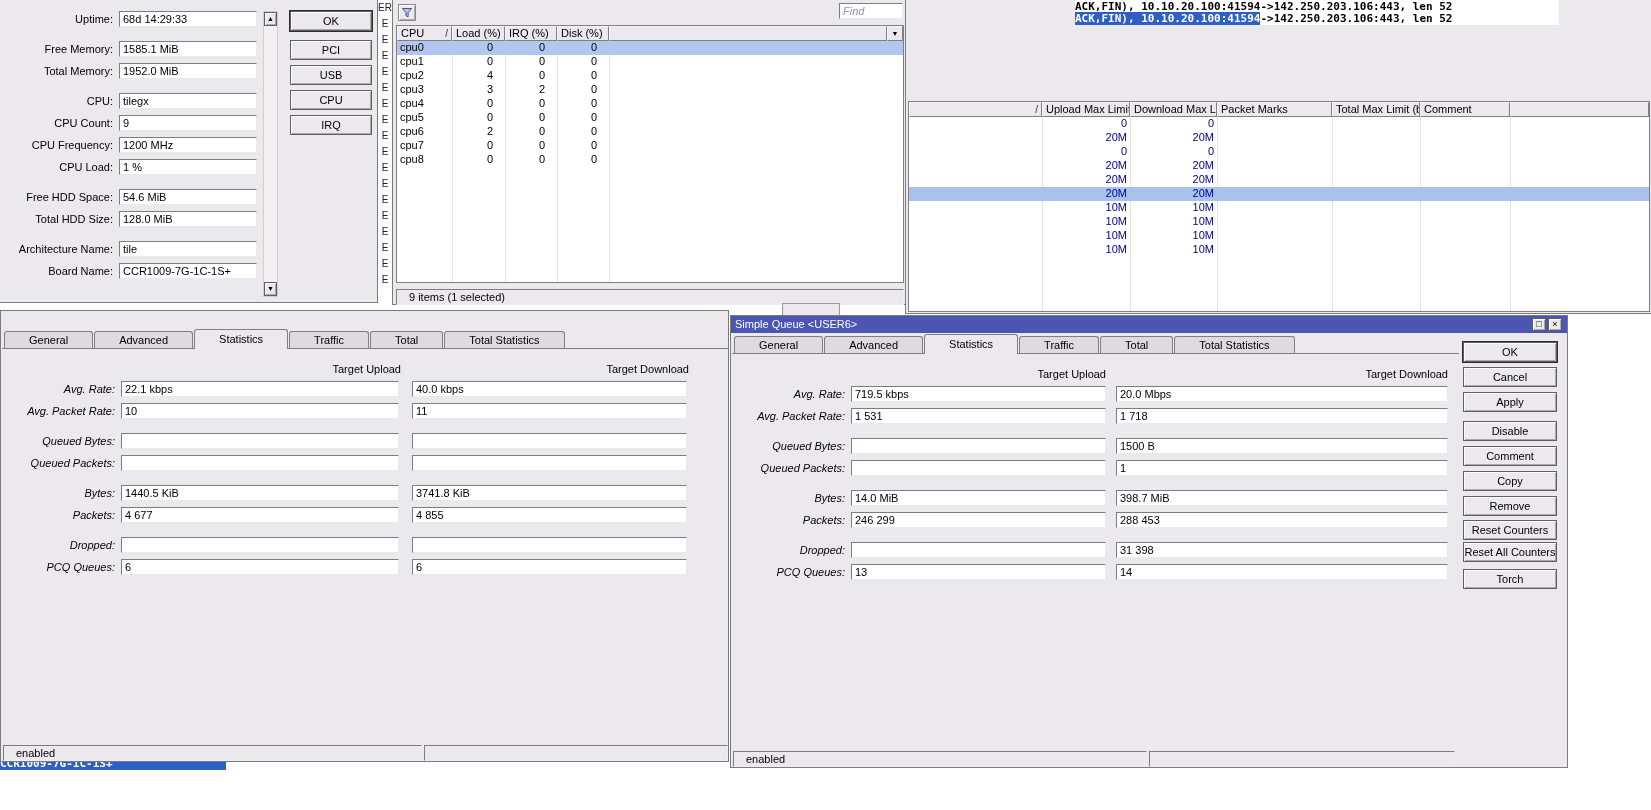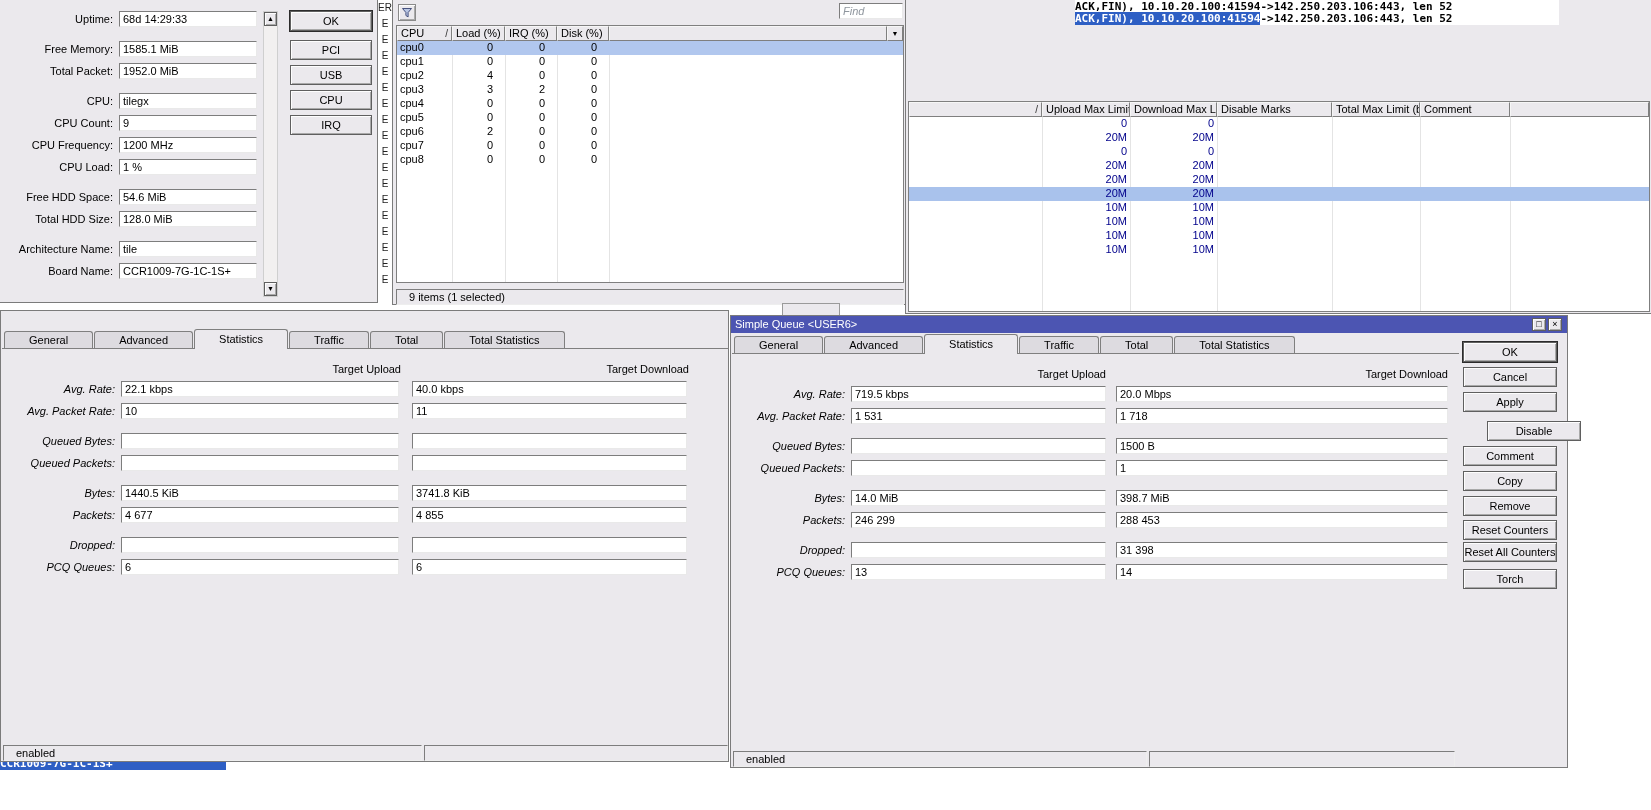--- a/index.html
+++ b/index.html
@@ -39,21 +39,21 @@
   }
   .rbtns .btn:nth-of-type(1),
   .qbtns .btn:nth-of-type(1) {
     box-shadow: 0 0 0 1px #2c2c2c, inset 1px 1px 0 #fdfdfd, inset -1px -1px 0 #a9a9a9;
   }
   .rbtns .btn { margin-top:5px; }
   .rbtns .btn:nth-of-type(1){ margin-top:0; }
   .rbtns .btn:nth-of-type(2){ margin-top:9px; }
   .qbtns .btn { width:94px; margin-top:5px; }
   .qbtns .btn:nth-of-type(1){ margin-top:0; }
-  .qbtns .btn:nth-of-type(4){ margin-top:9px;margin-left:24px; }
+  .qbtns .btn:nth-of-type(4){ margin-top:9px; }
   .qbtns .btn:nth-of-type(8){ margin-top:4px; }
   .qbtns .btn:nth-of-type(9){ margin-top:2px; }
   .qbtns .btn:nth-of-type(10){ margin-top:7px; }
 
   
   .titlebar {
     position:absolute; left:0; top:0; right:0; height:17px;
     color:#fff; padding:2px 4px; white-space:nowrap; overflow:hidden;
   }
   .titlebar.active   { background:#4c55b2; }
@@ -185,21 +185,21 @@
 </style>
 </head>
 <body>
 
 <div class="win" id="win-queue" style="left:905px; top:-2px; width:746px; height:316px; border-right:none;">
   <div class="tablebox" style="left:2px; top:102px; width:742px; height:211px;">
     <div class="thead">
       <div class="th q-c0" style="text-align:right;"><span class="sortmark">/</span></div>
       <div class="th" style="width:88px;">Upload Max Limit</div>
       <div class="th" style="width:87px;">Download Max Limit</div>
-      <div class="th" style="width:115px;">Disable Marks</div>
+      <div class="th" style="width:115px;">Packet Marks</div>
       <div class="th" style="width:88px;">Total Max Limit (bi...</div>
       <div class="th" style="width:90px;">Comment</div>
       <div class="th" style="flex:1;"></div>
     </div>
     <div class="tbody" style="height:194px;">
       <div class="gridline" style="left:133px;"></div>
       <div class="gridline" style="left:221px;"></div>
       <div class="gridline" style="left:308px;"></div>
       <div class="gridline" style="left:423px;"></div>
       <div class="gridline" style="left:511px;"></div>
@@ -415,21 +415,21 @@
         <div class="rlabel">Uptime:</div>
         <div class="field rfield">68d 14:29:33</div>
       </div>
 
       <div class="rrow">
         <div class="rlabel">Free Memory:</div>
         <div class="field rfield">1585.1 MiB</div>
       </div>
 
       <div class="rrow">
-        <div class="rlabel">Total Packet:</div>
+        <div class="rlabel">Total Memory:</div>
         <div class="field rfield">1952.0 MiB</div>
       </div>
 
       <div class="rrow">
         <div class="rlabel">CPU:</div>
         <div class="field rfield">tilegx</div>
       </div>
 
       <div class="rrow">
         <div class="rlabel">CPU Count:</div>

